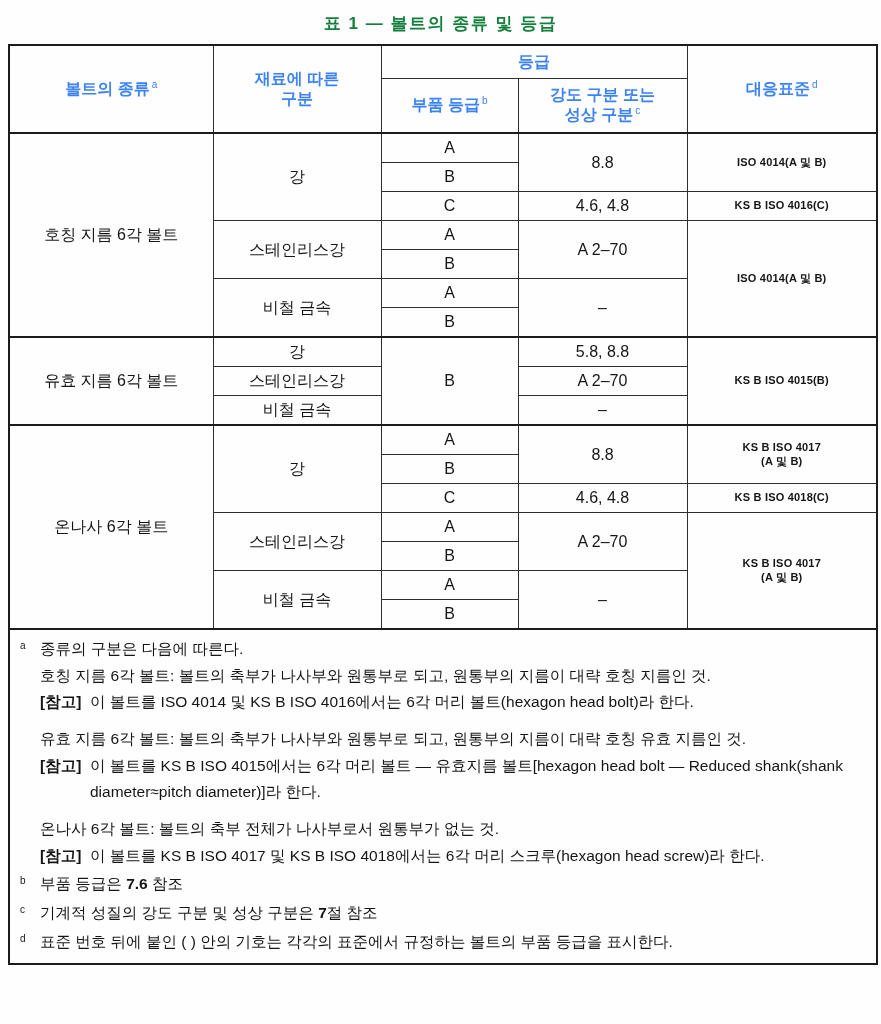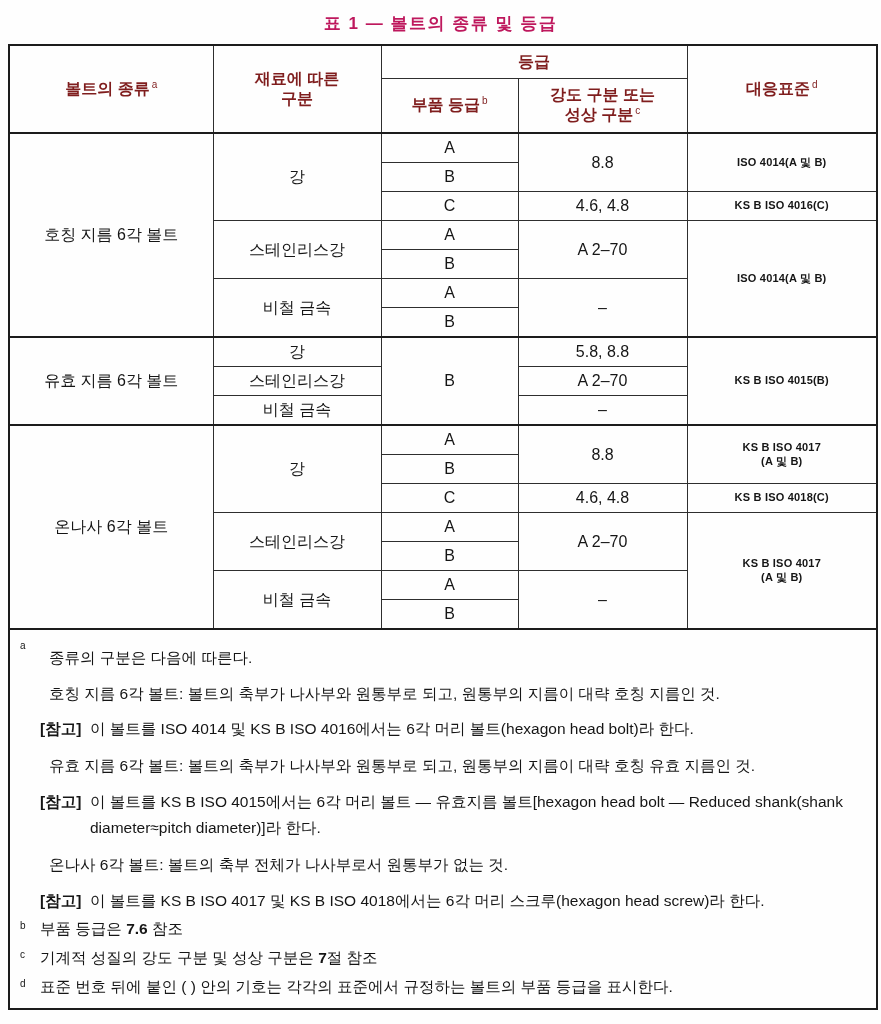--- a/index.html
+++ b/index.html
@@ -9,60 +9,60 @@
     color: #151515;
     overflow: hidden;
   }
   .page { position: relative; width: 881px; height: 1024px; background: #fefefe; }
   .doc-title {
     padding-top: 12px;
     text-align: center;
     font-size: 17px;
     font-weight: bold;
     letter-spacing: 1.5px;
-    color: #be185d;
+    color: #15803d;
   }
   table.bolt-table {
     border-collapse: collapse;
     table-layout: fixed;
     width: 868px;
     margin: 9px 0 0 8px;
     border: 2px solid #1c1c1c;
   }
   .bolt-table th, .bolt-table td {
     border: 1px solid #2e2e2e;
     text-align: center;
     vertical-align: middle;
     white-space: pre-line;
     padding: 0 2px;
     font-size: 16px;
     line-height: 1.25;
     overflow: hidden;
   }
-  .bolt-table thead th { font-weight: bold; color: #7f1d1d; }
+  .bolt-table thead th { font-weight: bold; color: #3b82f6; }
   .bolt-table thead tr.h1 { height: 33px; }
   .bolt-table thead tr.h2 { height: 55px; }
   .bolt-table tbody td { height: 28px; }
   .bolt-table tbody tr.first td, .bolt-table tbody tr.sec td { border-top: 2px solid #1c1c1c; }
   .bolt-table sup { font-size: 10px; font-weight: normal; margin-left: 2px; }
   td.std { font-weight: bold; font-size: 11px; letter-spacing: 0.2px; }
   td.grade-letter { font-size: 16px; }
   tr.fnrow td.footnote-cell {
     border-top: 2px solid #1c1c1c;
     text-align: left;
     padding: 6px 10px 8px 8px;
     font-size: 15.5px;
     line-height: 1.72;
     height: auto;
     white-space: normal;
   }
   .fn { display: flex; align-items: flex-start; }
   .fn-marker { flex: 0 0 20px; font-size: 11px; padding-top: 1px; font-weight: normal; }
   .fn-body { flex: 1 1 auto; }
-  .fn-def { margin: 9px; }
+  .fn-def { margin: 0; }
   .fn-item { margin-top: 10px; }
   .note { display: flex; }
   .note-label { flex: 0 0 50px; font-weight: bold; }
   .note-text { flex: 1 1 auto; }
   .fn-short { margin-top: 2px; }
   .fn-short b { font-weight: bold; }
 </style>
 </head>
 <body>
 

